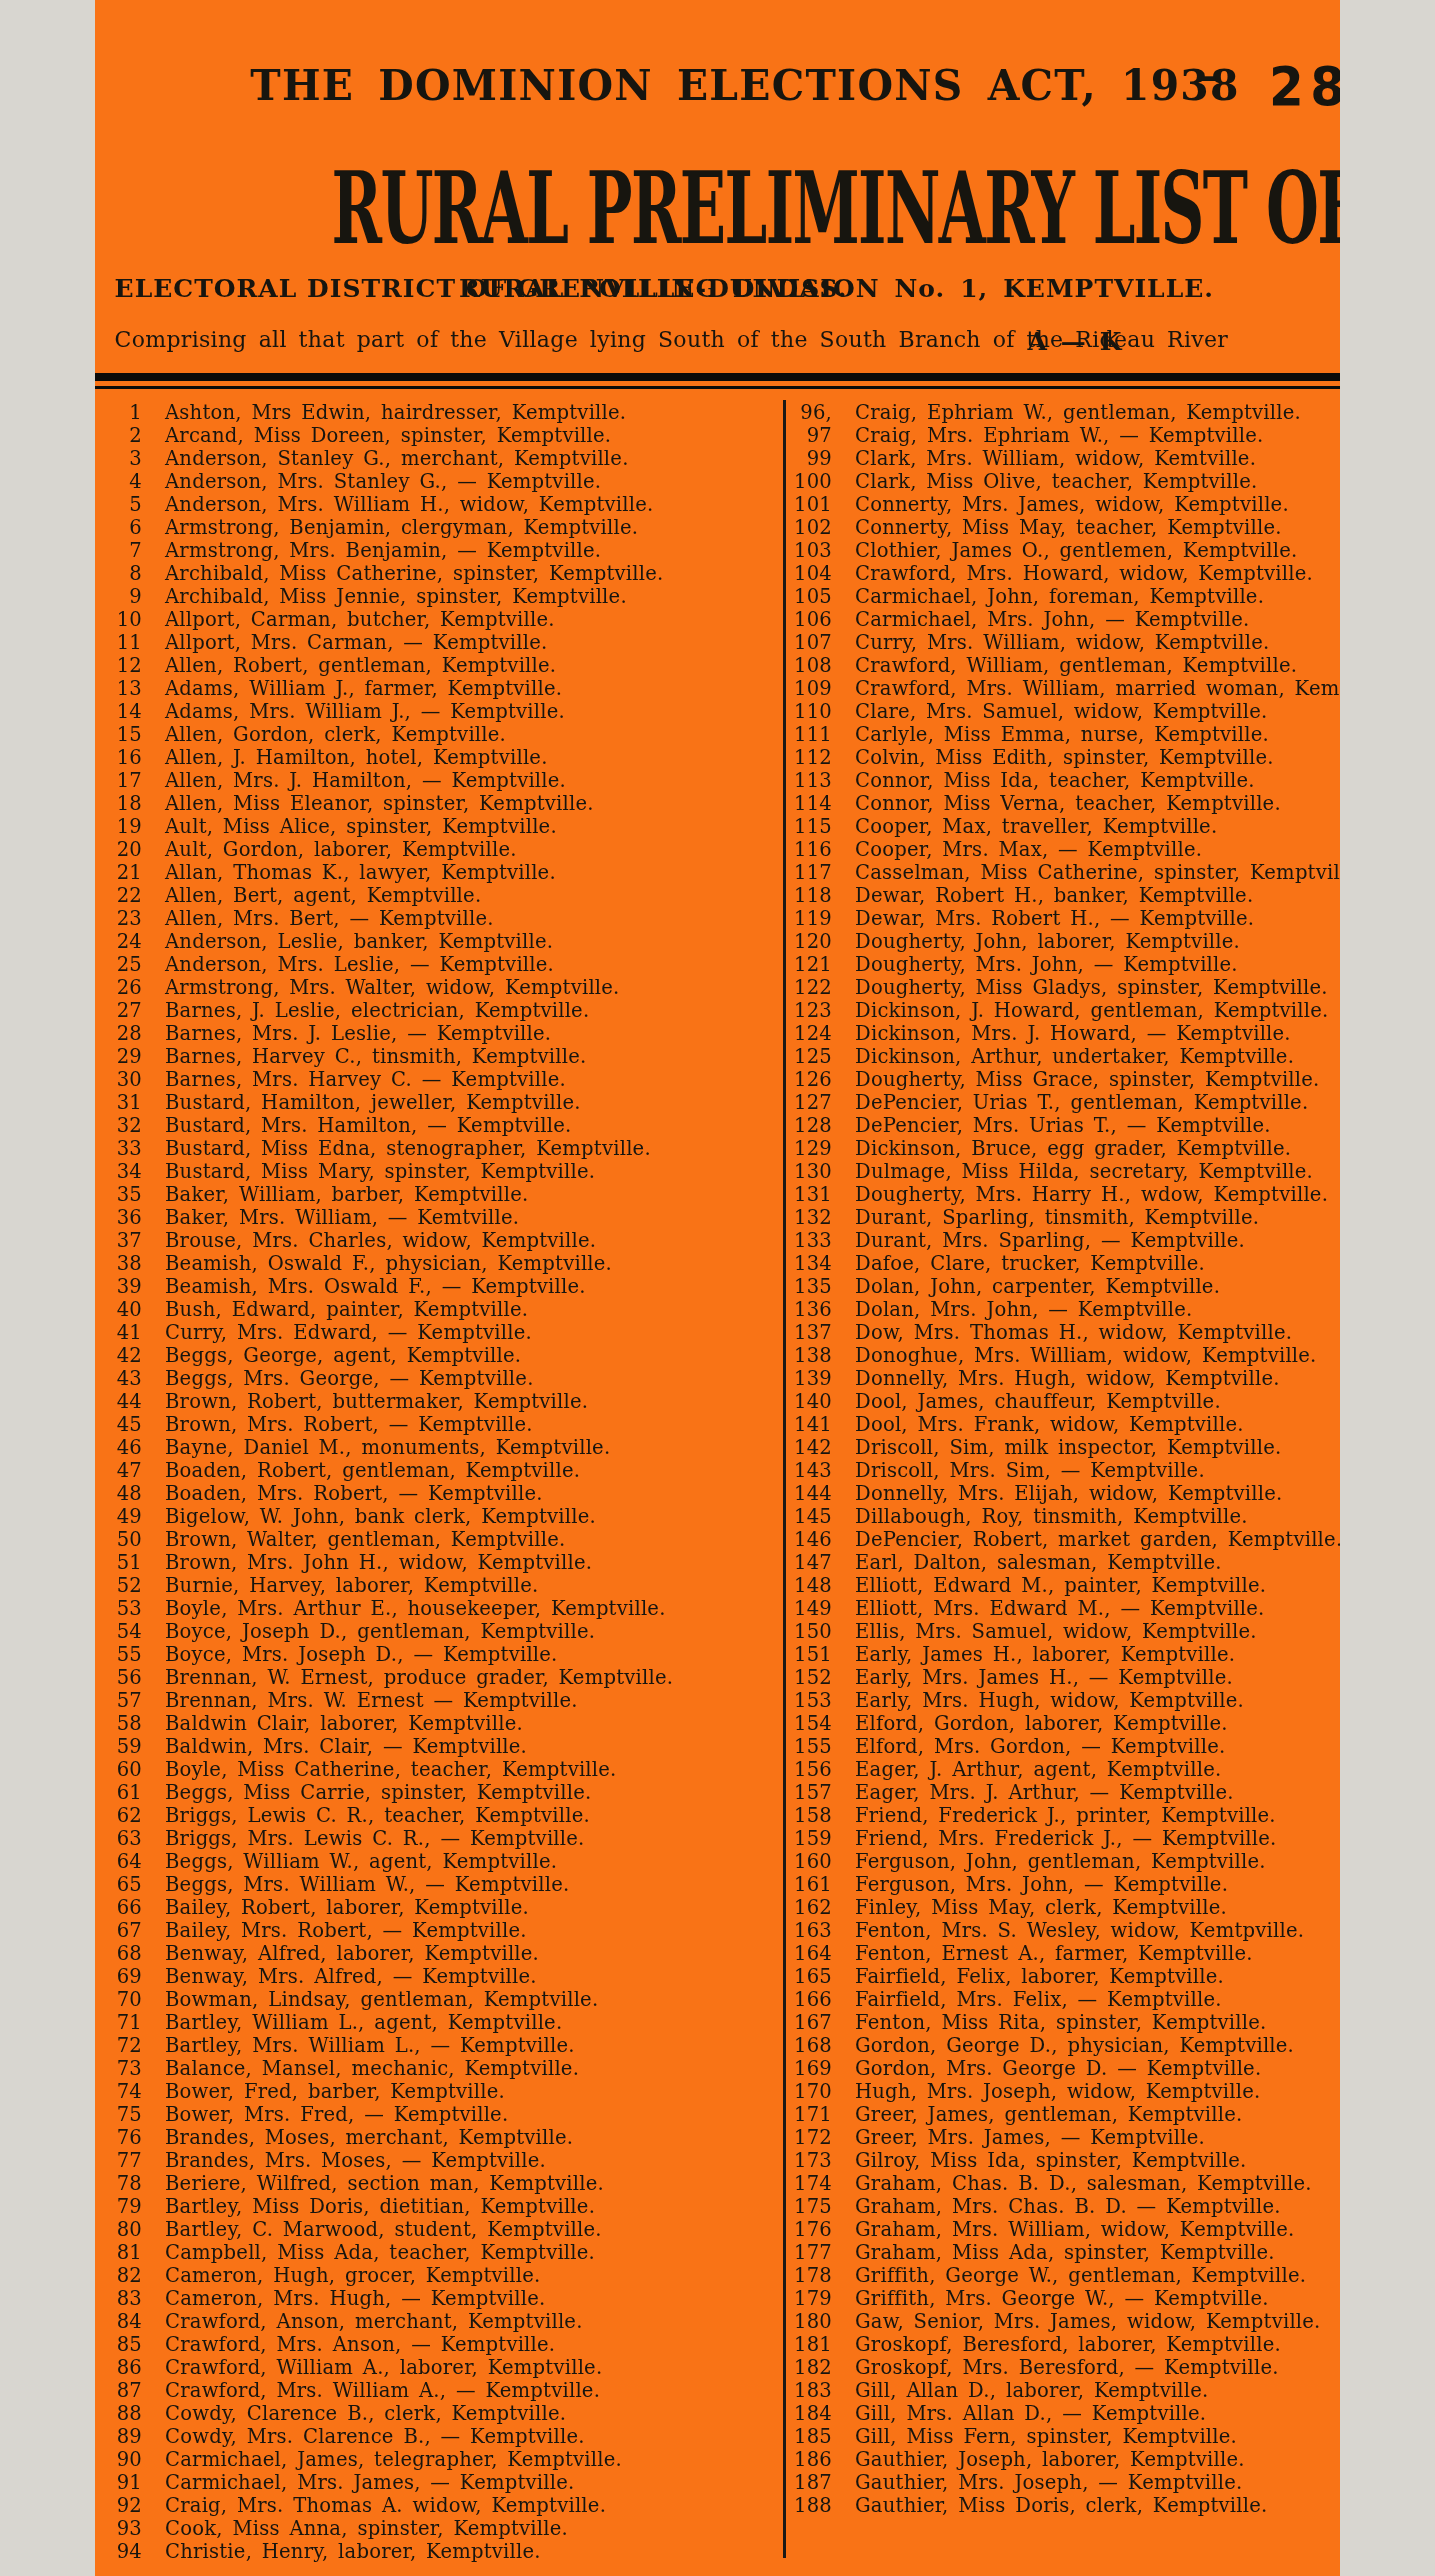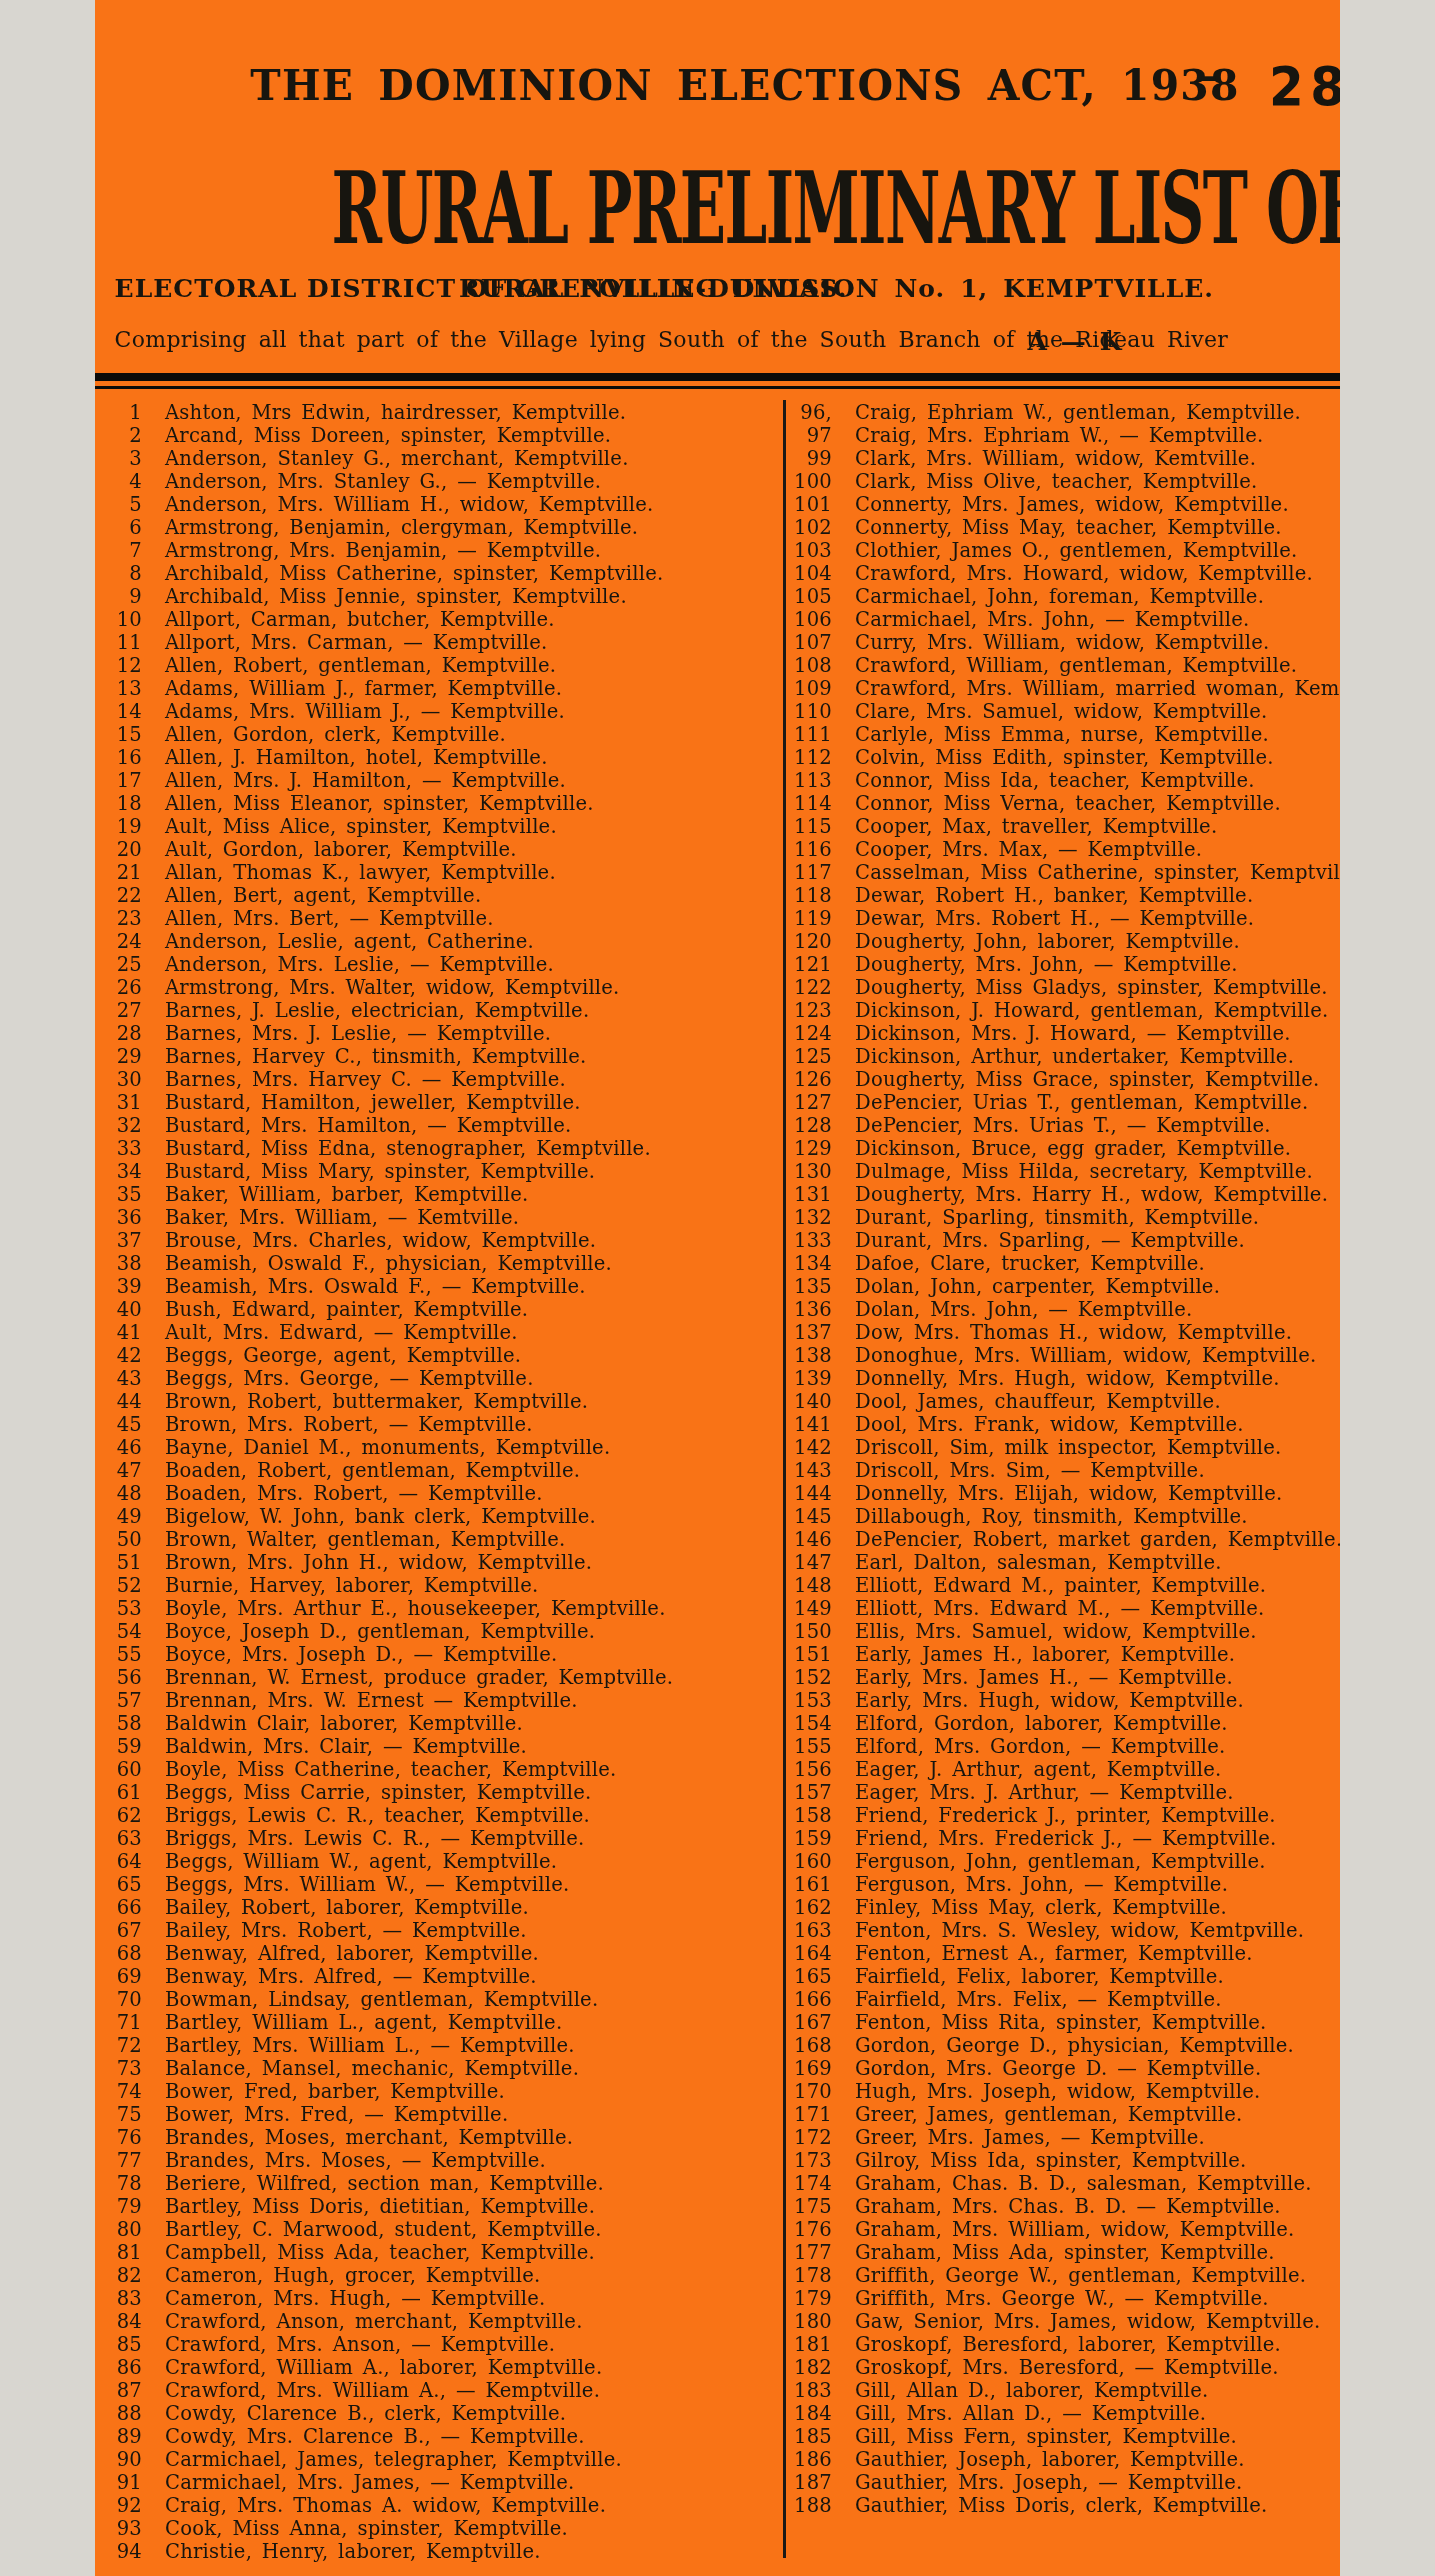--- a/index.html
+++ b/index.html
@@ -186,21 +186,21 @@
       <div class="row">
         <span class="num">22</span>
         <span class="txt">Allen, Bert, agent, Kemptville.</span>
       </div>
       <div class="row">
         <span class="num">23</span>
         <span class="txt">Allen, Mrs. Bert, — Kemptville.</span>
       </div>
       <div class="row">
         <span class="num">24</span>
-        <span class="txt">Anderson, Leslie, agent, Catherine.</span>
+        <span class="txt">Anderson, Leslie, banker, Kemptville.</span>
       </div>
       <div class="row">
         <span class="num">25</span>
         <span class="txt">Anderson, Mrs. Leslie, — Kemptville.</span>
       </div>
       <div class="row">
         <span class="num">26</span>
         <span class="txt">Armstrong, Mrs. Walter, widow, Kemptville.</span>
       </div>
       <div class="row">
@@ -254,21 +254,21 @@
       <div class="row">
         <span class="num">39</span>
         <span class="txt">Beamish, Mrs. Oswald F., — Kemptville.</span>
       </div>
       <div class="row">
         <span class="num">40</span>
         <span class="txt">Bush, Edward, painter, Kemptville.</span>
       </div>
       <div class="row">
         <span class="num">41</span>
-        <span class="txt">Ault, Mrs. Edward, — Kemptville.</span>
+        <span class="txt">Curry, Mrs. Edward, — Kemptville.</span>
       </div>
       <div class="row">
         <span class="num">42</span>
         <span class="txt">Beggs, George, agent, Kemptville.</span>
       </div>
       <div class="row">
         <span class="num">43</span>
         <span class="txt">Beggs, Mrs. George, — Kemptville.</span>
       </div>
       <div class="row">

